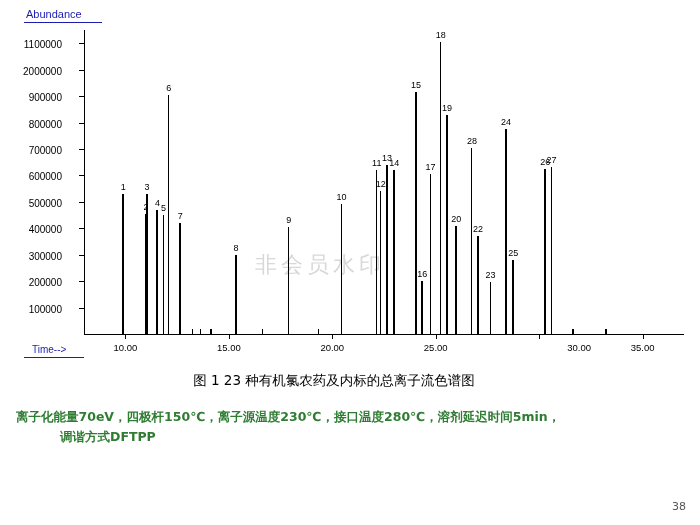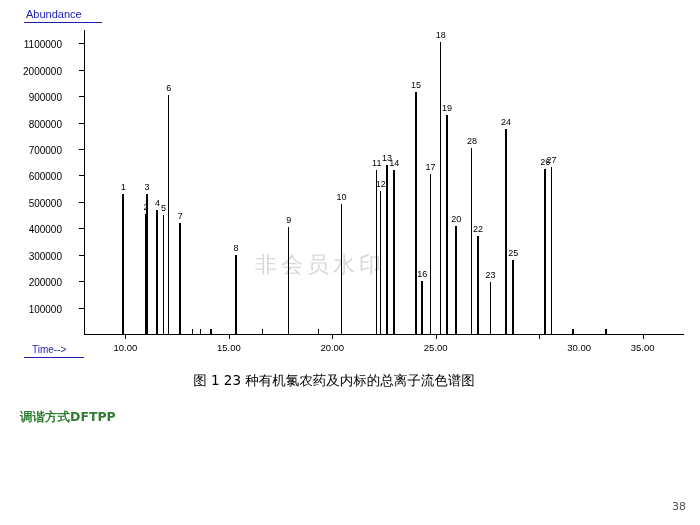--- a/index.html
+++ b/index.html
@@ -161,21 +161,21 @@
     color: #2e7d32;
     font-family: "DejaVu Sans", sans-serif;
     font-weight: bold;
     font-size: 12.5px;
     line-height: 20px;
   }
   #conditions .l1 { padding-left: 16px; }
   #conditions .l2 { padding-left: 30px; }
   #conditions .l3 { padding-left: 42px; }
   #conditions .l4 { padding-left: 16px; }
-  #conditions .l5 { padding-left: 20px; }
+  #conditions .l5 { padding-left: 60px; }
   #page-number {
     position: absolute;
     right: 14px;
     top: 500px;
     font-size: 11px;
     color: #555;
     font-family: "DejaVu Sans", sans-serif;
   }
 </style>
 </head>
@@ -286,16 +286,17 @@
       <div class="peak" style="left: 521.379px; height: 5px;"></div>
     </div>
 
   <div id="time-label">Time--&gt;</div>
   <div id="time-underline"></div>
 </div>
 
 <div id="caption">图 1    23 种有机氯农药及内标的总离子流色谱图</div>
 
 <div id="conditions">
+  <div class="l4">离子化能量70eV，四极杆150℃，离子源温度230℃，接口温度280℃，溶剂延迟时间5min，</div>
   <div class="l5">调谐方式DFTPP</div>
 </div>
 
 <div id="page-number">38</div>
 
 </body></html>

